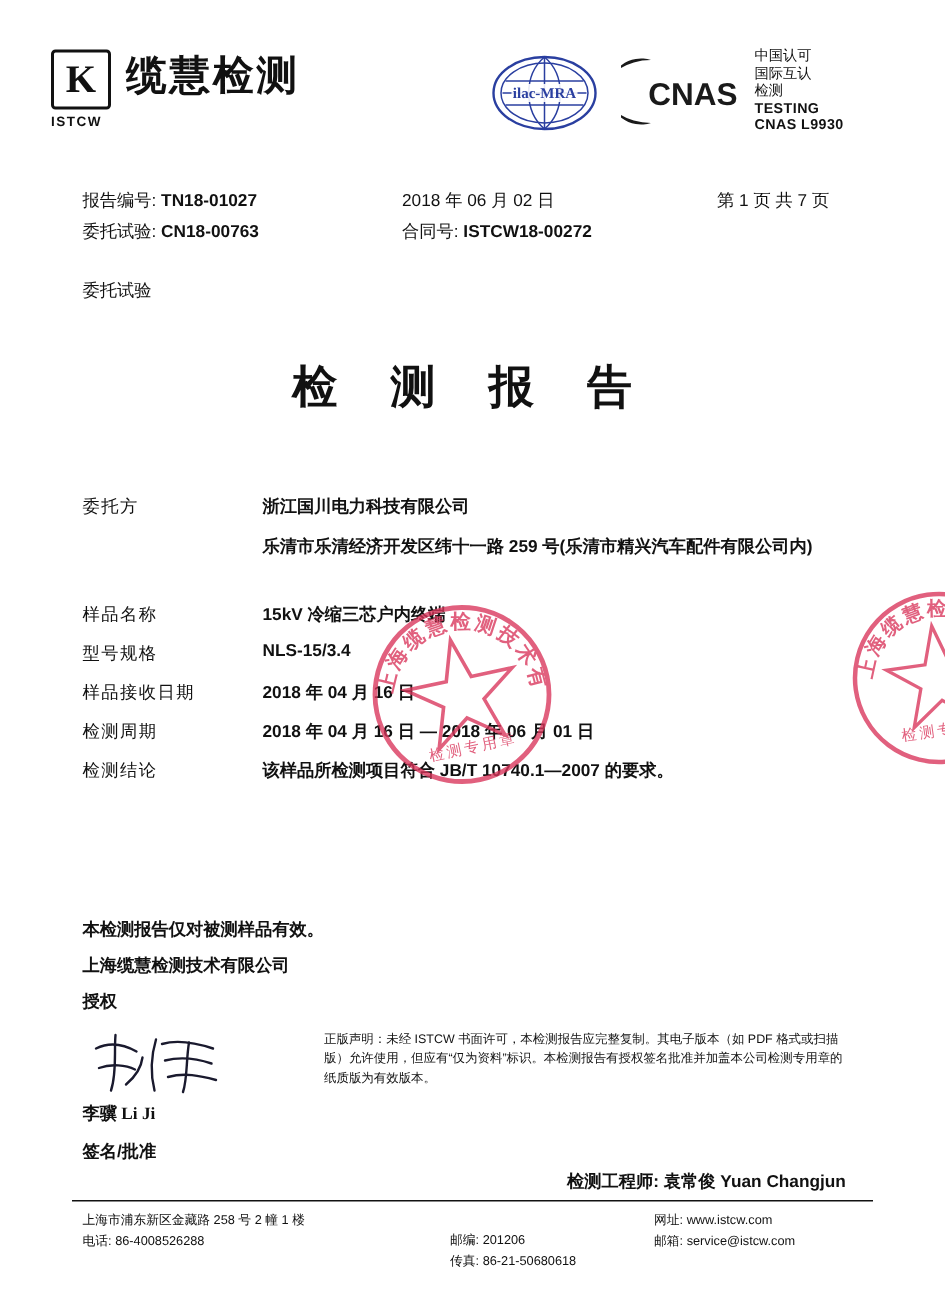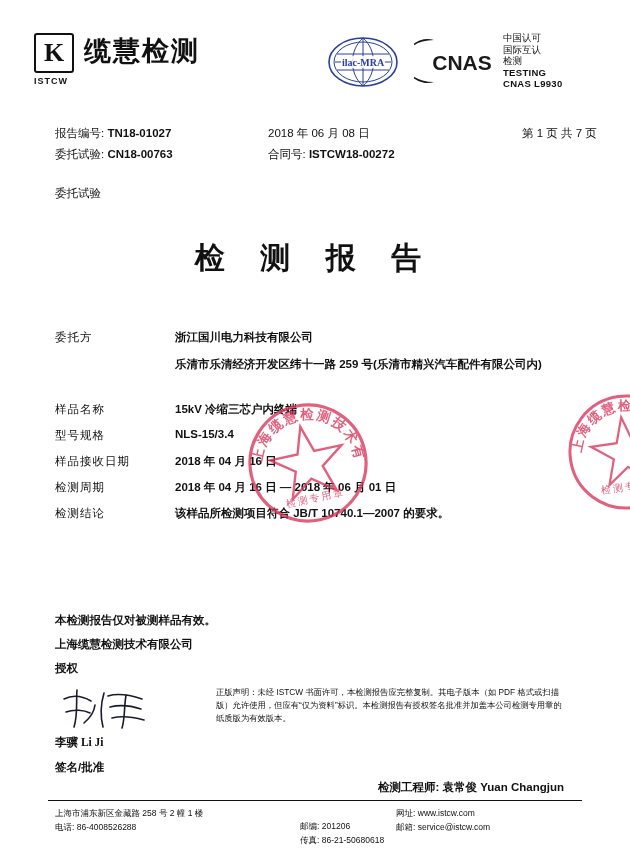--- a/index.html
+++ b/index.html
@@ -101,21 +101,21 @@
     width: 630px;
     font-size: 11.5px;
     color: #111;
   }
   .meta .row {
     position: relative;
     height: 21px;
   }
   .meta .c1 { position: absolute; left: 55px; }
   .meta .c2 { position: absolute; left: 268px; }
-  .meta .c3 { position: absolute; left: 478px; margin-left: 44px; }
+  .meta .c3 { position: absolute; left: 478px; }
   .meta b { font-weight: bold; }
 
   .entrust {
     position: absolute;
     left: 55px; top: 186px;
     font-size: 11.5px;
   }
 
   
   .title {
@@ -230,21 +230,21 @@
   .footer {
     position: absolute;
     left: 0; top: 806px;
     width: 630px;
     font-size: 8.5px;
     line-height: 14px;
     color: #111;
   }
   .footer .fl { position: absolute; left: 55px; }
   .footer .fm { position: absolute; left: 300px; margin-top: 13px; }
-  .footer .fr { position: absolute; left: 396px; }
+  .footer .fr { position: absolute; left: 436px; }
 </style>
 </head>
 <body>
 
 <div class="page">
 
   <div class="header">
 
     <div class="logo-block">
       <div class="logo-mark">
@@ -283,21 +283,21 @@
       <div>国际互认</div>
       <div>检测</div>
       <div class="en">TESTING</div>
       <div class="en">CNAS L9930</div>
     </div>
   </div>
 
   <div class="meta">
     <div class="row">
       <span class="c1"><span>报告编号:</span> <b>TN18-01027</b></span>
-      <span class="c2">2018 年 06 月 08 日</span>
+      <span class="c2">2018 年 06 月 02 日</span>
       <span class="c3">第 1 页  共 7 页</span>
     </div>
     <div class="row">
       <span class="c1"><span>委托试验:</span> <b>CN18-00763</b></span>
       <span class="c2"><span>合同号:</span> <b>ISTCW18-00272</b></span>
     </div>
   </div>
 
   <div class="entrust">委托试验</div>
 

